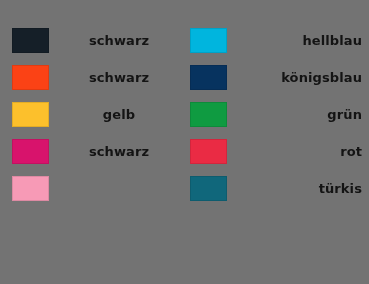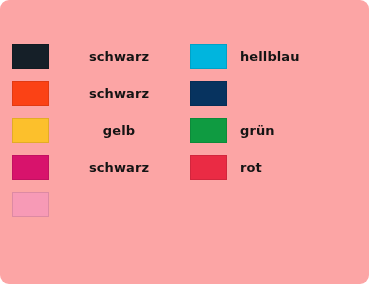--- a/index.html
+++ b/index.html
@@ -11,27 +11,26 @@
     width: 369px;
     height: 284px;
     background: #ffffff;
     font-family: "DejaVu Sans", sans-serif;
     overflow: hidden;
   }
   .sheet {
     position: relative;
     width: 369px;
     height: 284px;
-    background: #fca5a5;
+    background: #737373;
     box-sizing: border-box;
     display: flex;
     flex-direction: row;
     align-items: flex-start;
-    padding-top: 44px;
-    border-radius: 9px;
+    padding-top: 28px;
   }
   .column {
     width: 184px;
     display: flex;
     flex-direction: column;
     gap: 12px;
   }
   .color-row {
     display: flex;
     flex-direction: row;
@@ -65,21 +64,21 @@
   .label-cell {
     flex: 1;
     display: flex;
     justify-content: center;
     padding-right: 6px;
   }
   .column.right .swatch-cell {
     width: 48px;
   }
   .column.right .label-cell {
-    justify-content: flex-start;
+    justify-content: flex-end;
     padding-left: 8px;
   }
 </style>
 </head>
 <body>
 
 <div class="sheet">
   <div class="column left">
       <div class="color-row">
         <div class="swatch-cell">
@@ -125,31 +124,42 @@
           <div class="swatch" style="background-color: rgb(0, 181, 222);"></div>
         </div>
         <div class="label-cell">
           <span class="label">hellblau</span>
         </div>
       </div>
       <div class="color-row">
         <div class="swatch-cell">
           <div class="swatch" style="background-color: rgb(7, 51, 95);"></div>
         </div>
+        <div class="label-cell">
+          <span class="label">königsblau</span>
+        </div>
       </div>
       <div class="color-row">
         <div class="swatch-cell">
           <div class="swatch" style="background-color: rgb(15, 155, 65);"></div>
         </div>
         <div class="label-cell">
           <span class="label">grün</span>
         </div>
       </div>
       <div class="color-row">
         <div class="swatch-cell">
           <div class="swatch" style="background-color: rgb(234, 43, 68);"></div>
         </div>
         <div class="label-cell">
           <span class="label">rot</span>
         </div>
       </div>
+      <div class="color-row">
+        <div class="swatch-cell">
+          <div class="swatch" style="background-color: rgb(16, 103, 123);"></div>
+        </div>
+        <div class="label-cell">
+          <span class="label">türkis</span>
+        </div>
+      </div>
     </div>
 </div>
 
 </body></html>

